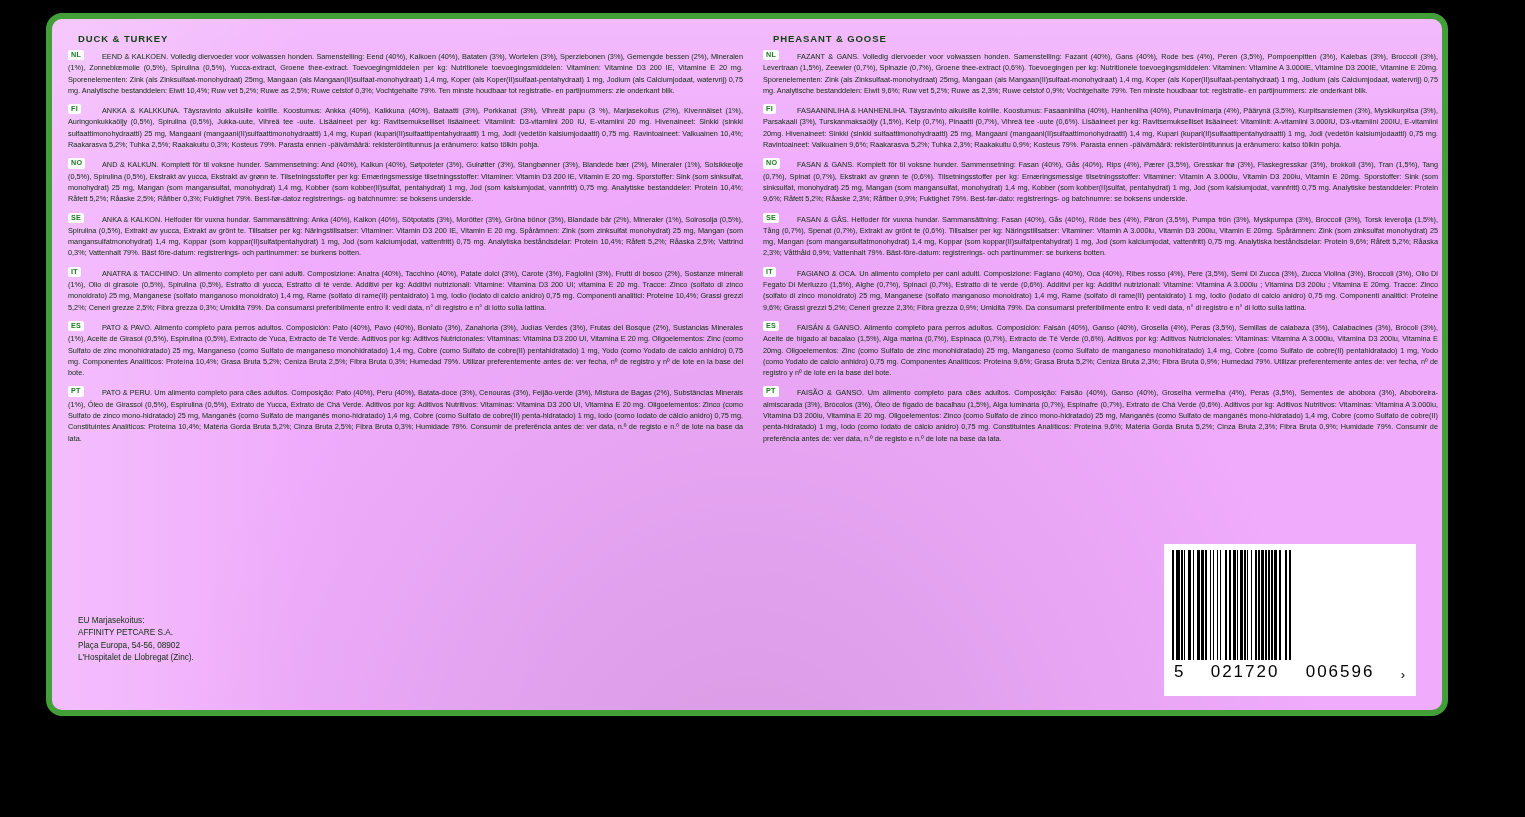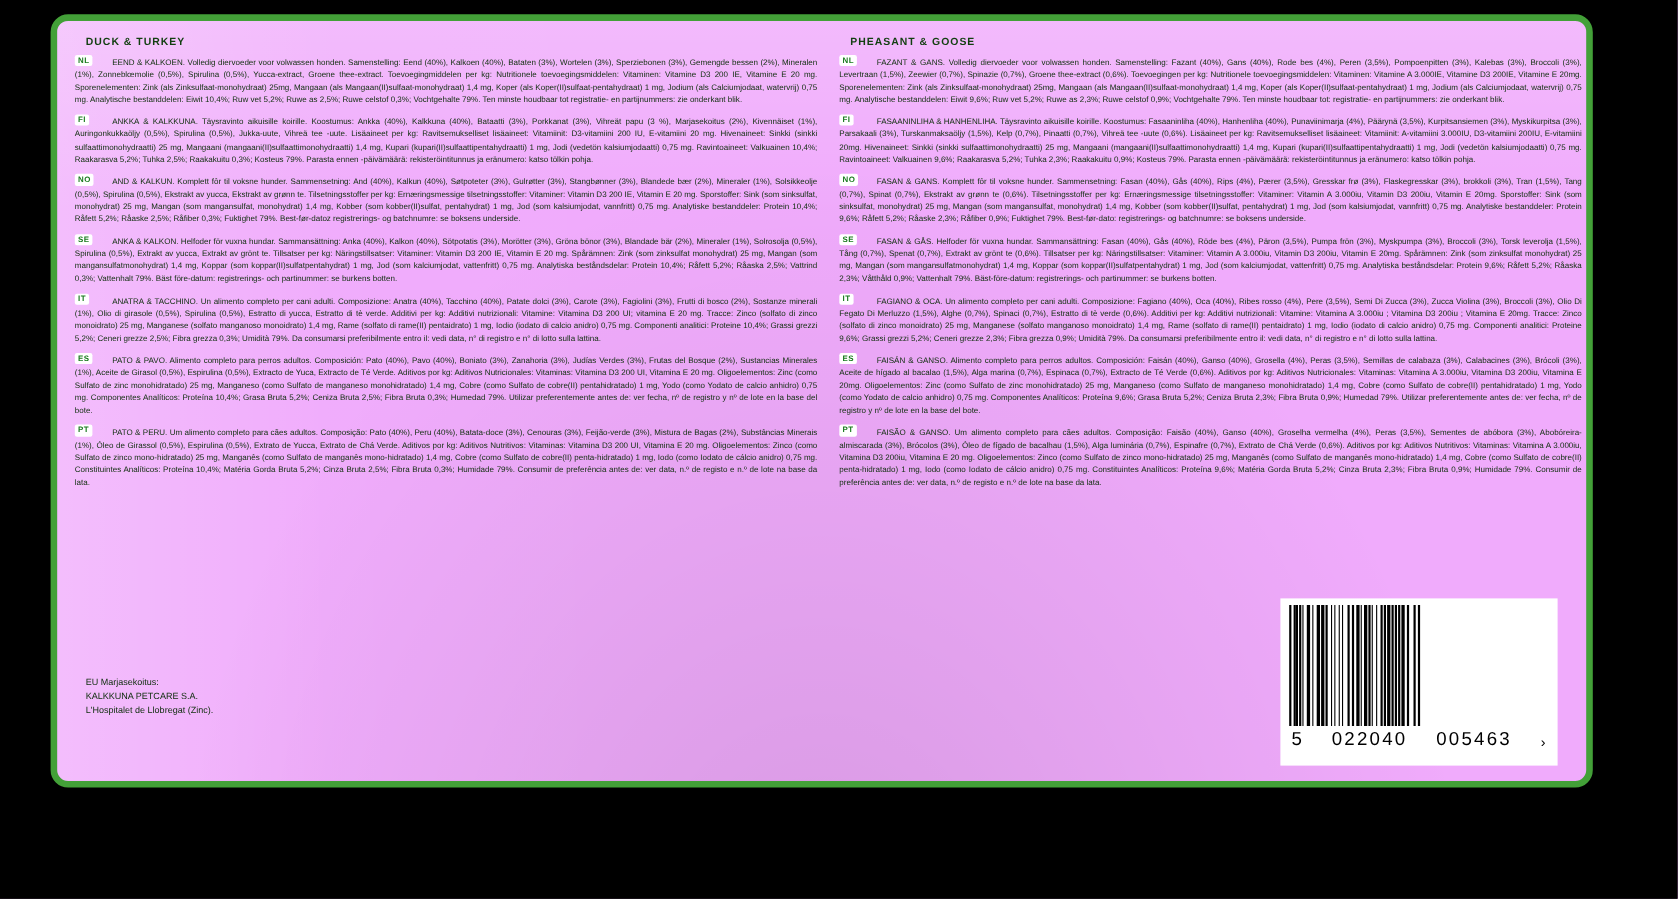--- a/index.html
+++ b/index.html
@@ -140,21 +140,22 @@
       </div>
       <div class="block">
         <span class="lang">PT</span>
         <p>FAISÃO &amp; GANSO. Um alimento completo para cães adultos. Composição: Faisão (40%), Ganso (40%), Groselha vermelha (4%), Peras (3,5%), Sementes de abóbora (3%), Abobóreira-almiscarada (3%), Brócolos (3%), Óleo de fígado de bacalhau (1,5%), Alga luminária (0,7%), Espinafre (0,7%), Extrato de Chá Verde (0,6%). Aditivos por kg: Aditivos Nutritivos: Vitaminas: Vitamina A 3.000iu, Vitamina D3 200iu, Vitamina E 20 mg. Oligoelementos: Zinco (como Sulfato de zinco mono-hidratado) 25 mg, Manganês (como Sulfato de manganês mono-hidratado) 1,4 mg, Cobre (como Sulfato de cobre(II) penta-hidratado) 1 mg, Iodo (como Iodato de cálcio anidro) 0,75 mg. Constituintes Analíticos: Proteína 9,6%; Matéria Gorda Bruta 5,2%; Cinza Bruta 2,3%; Fibra Bruta 0,9%; Humidade 79%. Consumir de preferência antes de: ver data, n.º de registo e n.º de lote na base da lata.</p>
       </div>
     </div>
   </div>
 
   <div class="footer">
     <div>EU Marjasekoitus:</div>
-    <div>KALKKUNA PETCARE S.A.</div>
+    <div>AFFINITY PETCARE S.A.</div>
+    <div>Plaça Europa, 54-56, 08902</div>
     <div>L'Hospitalet de Llobregat (Zinc).</div>
   </div>
 
   <div class="barcode">
     <div class="bars" id="bars">
         <i style="width: 2px;"></i>
         <i class="sp" style="width: 2px;"></i>
         <i style="width: 2px;"></i>
         <i style="width: 2px;"></i>
         <i class="sp" style="width: 1px;"></i>
@@ -213,19 +214,19 @@
         <i class="sp" style="width: 2px;"></i>
         <i style="width: 2px;"></i>
         <i class="sp" style="width: 2px;"></i>
         <i class="sp" style="width: 2px;"></i>
         <i style="width: 2px;"></i>
         <i class="sp" style="width: 2px;"></i>
         <i style="width: 2px;"></i>
       </div>
     <div class="bnum">
       <span>5</span>
-      <span class="grp">022040</span>
-      <span class="grp">005463</span>
+      <span class="grp">021720</span>
+      <span class="grp">006596</span>
       <span class="chev">›</span>
     </div>
   </div>
 
 </div>
 
 </body></html>

